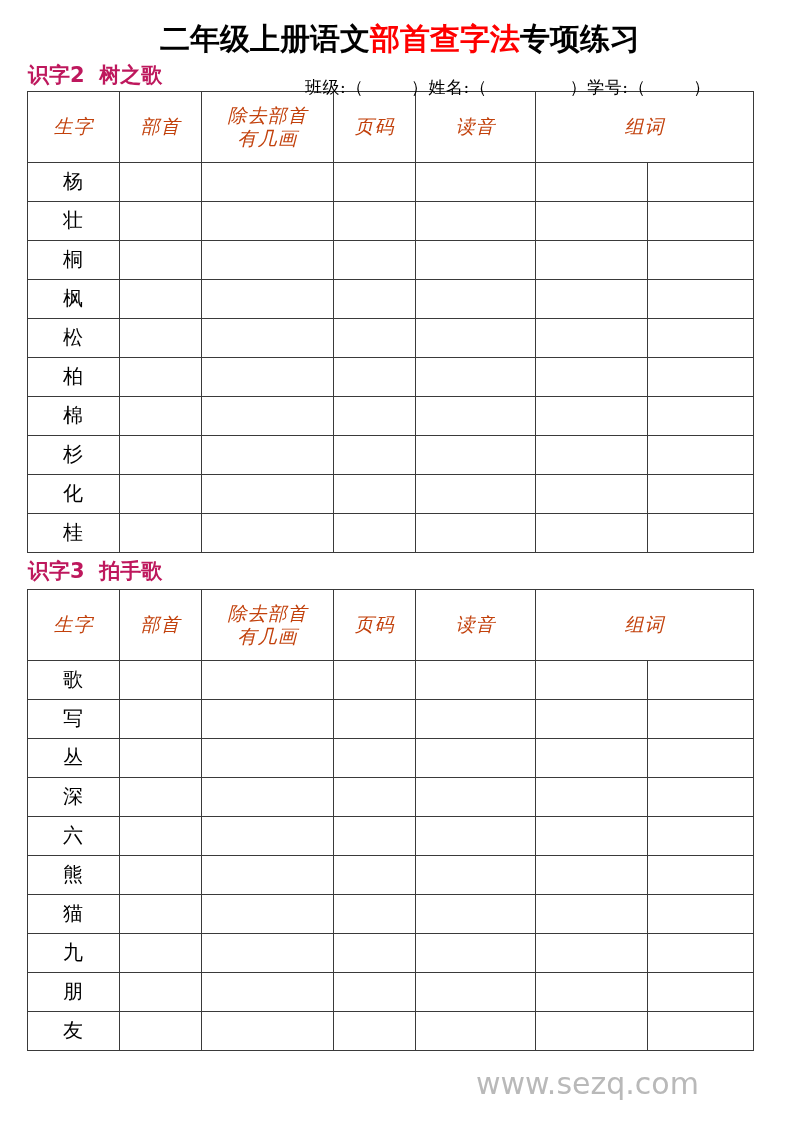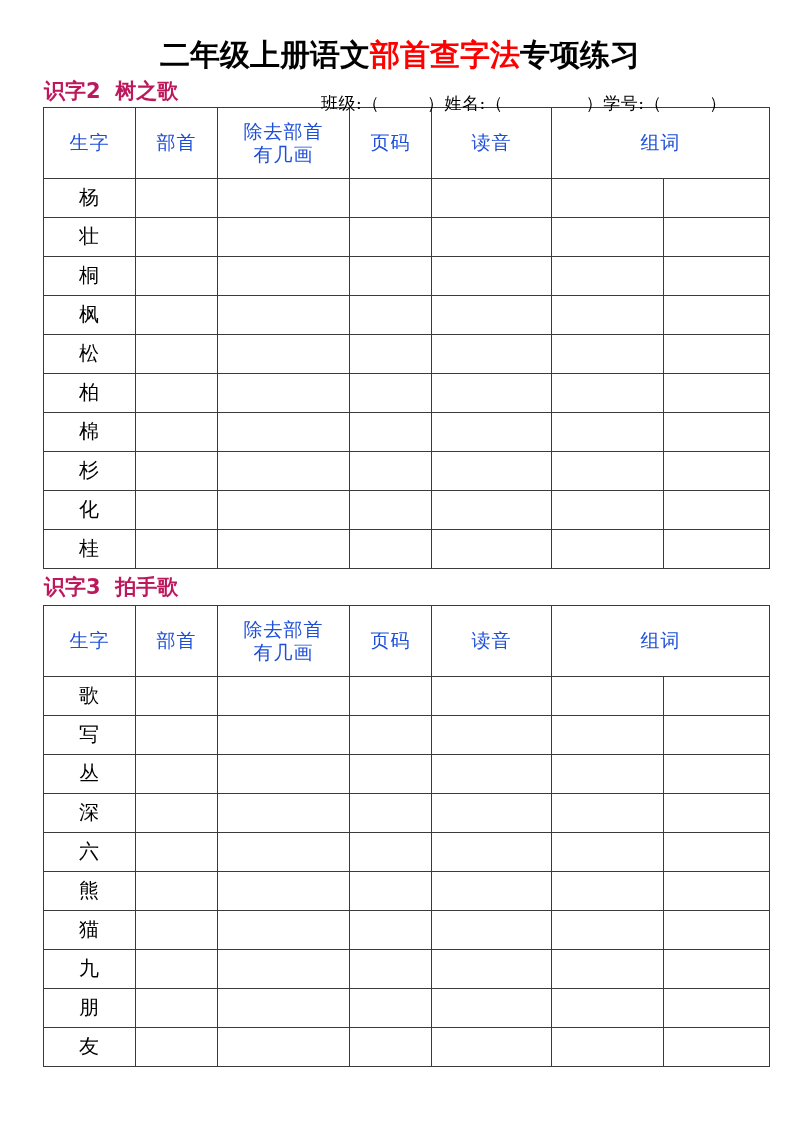--- a/index.html
+++ b/index.html
@@ -13,21 +13,21 @@
     height: 1132px;
     position: relative;
     font-family: "DejaVu Serif", "Liberation Serif", serif;
     overflow: hidden;
   }
 
   .page {
     position: relative;
     width: 800px;
     height: 1132px;
-    padding: 16px;
+    padding: 0;
   }
 
   
   .doc-title {
     text-align: center;
     font-family: "DejaVu Serif", "Liberation Serif", serif;
     font-weight: bold;
     font-size: 30px;
     line-height: 1.15;
     letter-spacing: 0px;
@@ -90,22 +90,23 @@
     padding: 0;
     text-align: center;
     vertical-align: middle;
     background: #ffffff;
   }
   table.sheet thead th {
     height: 71px;
     font-weight: normal;
     font-size: 19px;
     line-height: 1.18;
-    color: #1d4ed8;
+    color: #c2410c;
     letter-spacing: 1px;
+    font-style: italic;
   }
   table.sheet tbody td {
     height: 39px;
     font-size: 20px;
     color: #000000;
   }
   td.char-cell {
     font-size: 21px;
     letter-spacing: 1px;
   }
@@ -389,14 +390,15 @@
             <td></td>
             <td></td>
             <td></td>
             <td></td>
             <td></td>
           </tr>
         </tbody>
     </table>
   </div>
 
+  <div class="watermark">www.sezq.com</div>
 
 </div>
 
 </body></html>

